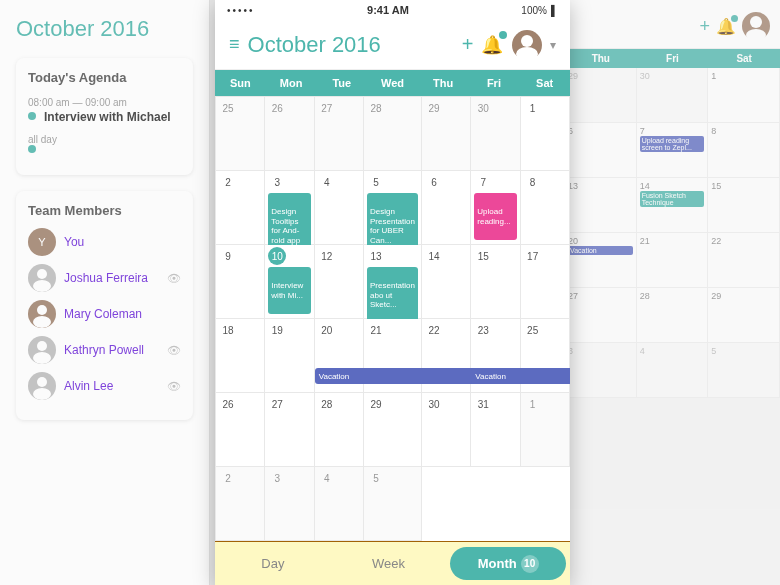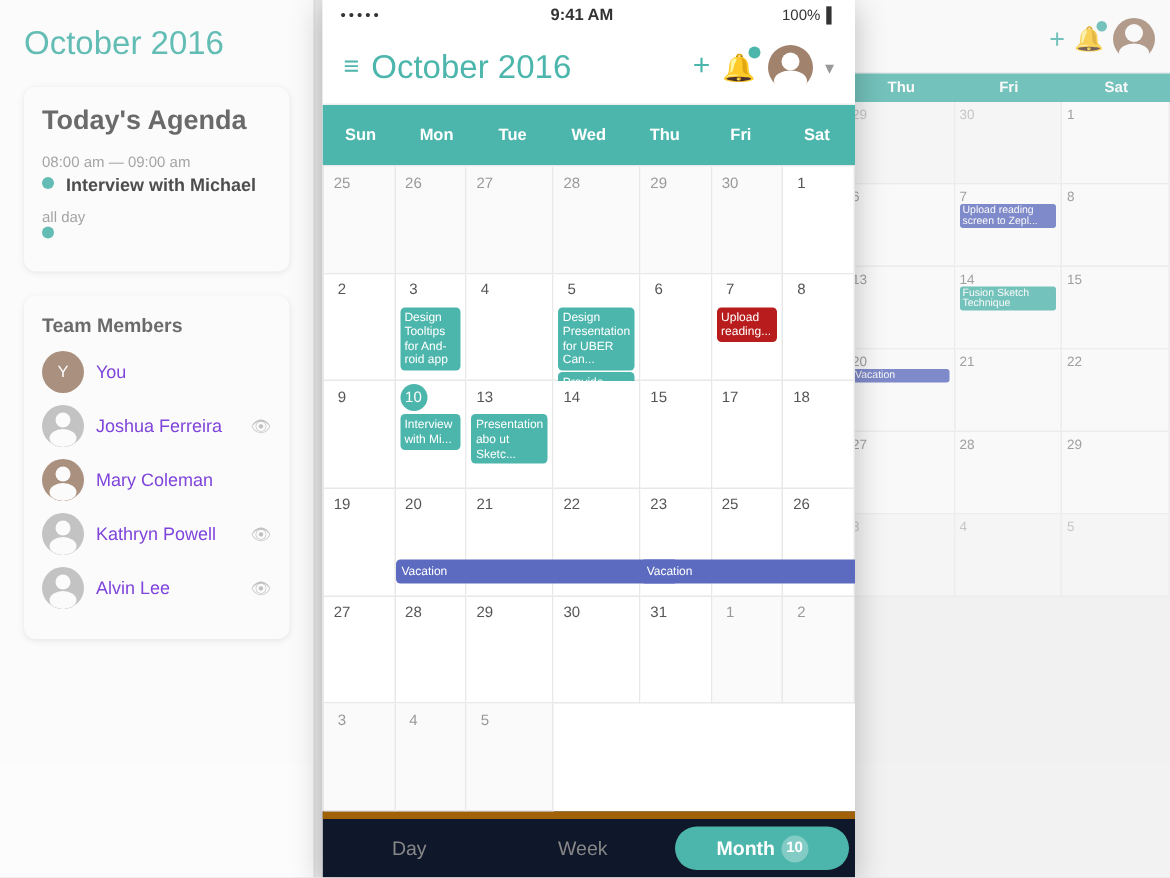--- a/index.html
+++ b/index.html
@@ -34,21 +34,21 @@
 
     .agenda-section {
       background: #fff;
       border-radius: 8px;
       padding: 12px;
       margin-bottom: 16px;
       box-shadow: 0 1px 4px rgba(0,0,0,0.1);
     }
 
     .agenda-section h3 {
-      font-size: 18px;
+      font-size: 13px;
       font-weight: 600;
       color: #555;
       margin-bottom: 12px;
     }
 
     .agenda-item {
       margin-bottom: 10px;
     }
 
     .agenda-time {
@@ -228,21 +228,21 @@
     .chevron-icon {
       color: #999;
       font-size: 12px;
     }
 
     
     .day-headers {
       display: grid;
       grid-template-columns: repeat(7, 1fr);
       background: #4db6ac;
-      height: 40px;
+      height: 26px;
     }
 
     .day-header {
       display: flex;
       align-items: center;
       justify-content: center;
       font-size: 11px;
       font-weight: 600;
       color: #fff;
     }
@@ -293,36 +293,36 @@
       justify-content: center;
     }
 
     .day-num.current-month {
       color: #555;
     }
 
     
     .cal-event {
       border-radius: 3px;
-      padding: 2px 3px;
+      padding: 14px 3px;
       font-size: 8px;
       color: #fff;
       margin-bottom: 1px;
       line-height: 1.2;
       overflow: hidden;
       cursor: pointer;
     }
 
     .cal-event.teal { background: #4db6ac; }
-    .cal-event.blue { background: #b91c1c; }
+    .cal-event.blue { background: #ec4899; }
 
     
     .bottom-nav {
-      background: #0f172a;
-      border-top: 5px solid #a16207;
+      background: #fef9c3;
+      border-top: 1px solid #a16207;
       display: flex;
       height: 44px;
       align-items: stretch;
     }
 
     .nav-btn {
       flex: 1;
       display: flex;
       align-items: center;
       justify-content: center;
@@ -639,20 +639,23 @@
     </div>
 
     <div class="cal-cell">
       <div class="day-num current-month">9</div>
     </div>
     <div class="cal-cell today">
       <div class="day-num">10</div>
       <div class="cal-event teal">Interview with Mi...</div>
     </div>
     <div class="cal-cell">
+      <div class="day-num current-month">12</div>
+    </div>
+    <div class="cal-cell">
       <div class="day-num current-month">13</div>
       <div class="cal-event teal">Presentation abo ut Sketc...</div>
     </div>
     <div class="cal-cell">
       <div class="day-num current-month">14</div>
     </div>
     <div class="cal-cell">
       <div class="day-num current-month">15</div>
     </div>
 

